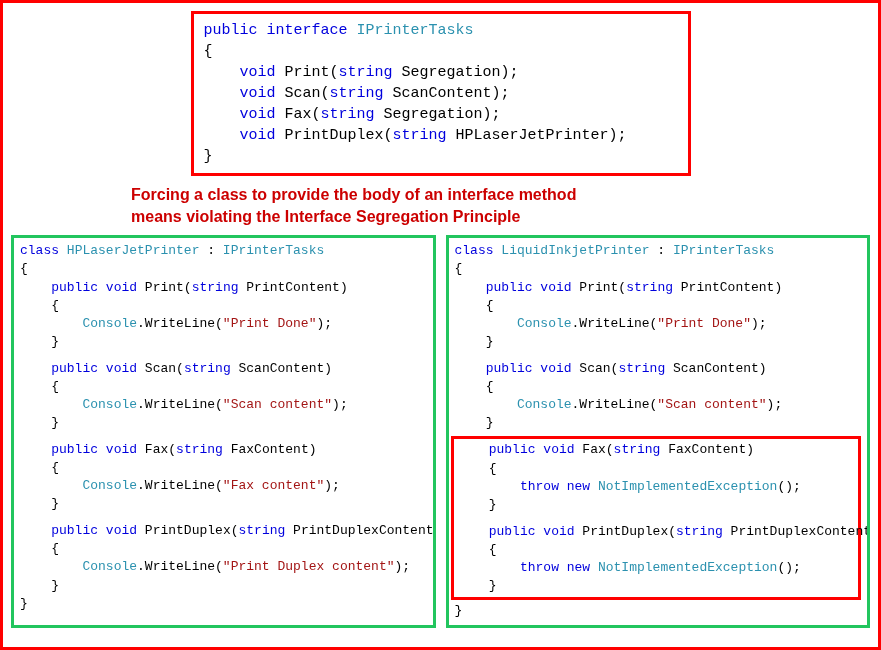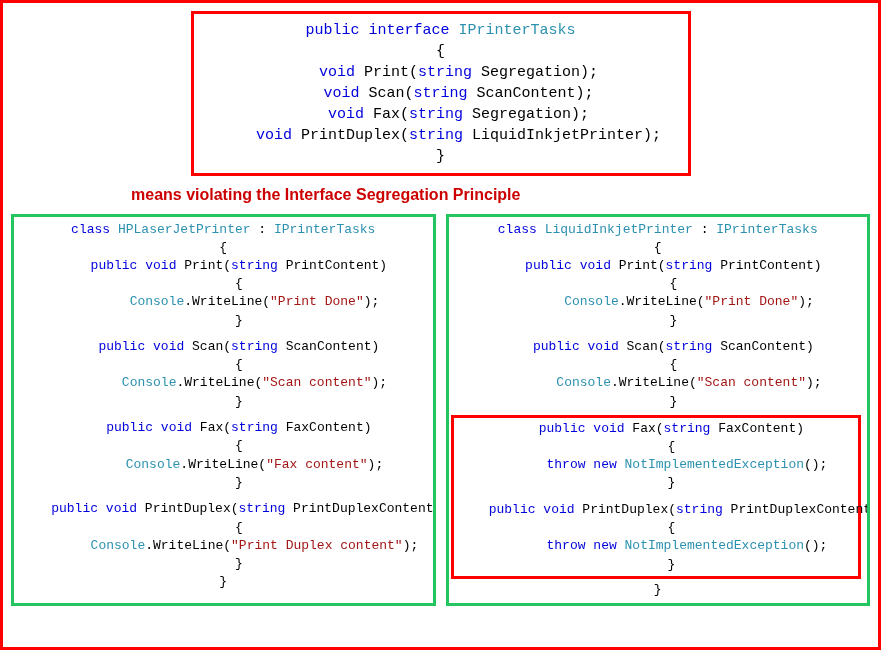--- a/index.html
+++ b/index.html
@@ -44,21 +44,20 @@
       background: #fff;
       flex: 1;
       min-width: 0;
       overflow: hidden;
       white-space: nowrap;
     }
     .code-line {
       white-space: pre;
       line-height: 1.4;
       font-size: 13px;
-      text-align: center;
     }
     .top-box .code-line {
       font-size: 15px;
     }
     .kw { color: #0000dd; }
     .type { color: #2b91af; }
     .str { color: #a31515; }
     .inner-highlight {
       border: 3px solid #ff0000;
       padding: 2px 4px;
@@ -68,25 +67,26 @@
   </style>
 </head>
 <body>
 
 <div class="top-box">
   <div class="code-line"><span class="kw">public</span> <span class="kw">interface</span> <span class="type">IPrinterTasks</span></div>
   <div class="code-line">{</div>
   <div class="code-line">    <span class="kw">void</span><span> Print(</span><span class="kw">string</span><span> Segregation);</span></div>
   <div class="code-line">    <span class="kw">void</span><span> Scan(</span><span class="kw">string</span><span> ScanContent);</span></div>
   <div class="code-line">    <span class="kw">void</span><span> Fax(</span><span class="kw">string</span><span> Segregation);</span></div>
-  <div class="code-line">    <span class="kw">void</span><span> PrintDuplex(</span><span class="kw">string</span><span> LiquidInkjetPrinter);</span></div>
+  <div class="code-line">    <span class="kw">void</span><span> PrintDuplex(</span><span class="kw">string</span><span> HPLaserJetPrinter);</span></div>
   <div class="code-line">}</div>
 </div>
 
 <div class="caption">
+  <div>Forcing a class to provide the body of an interface method</div>
   <div>means violating the Interface Segregation Principle</div>
 </div>
 
 <div class="bottom-row">
 
   <div class="code-box">
     <div class="code-line"><span class="kw">class</span> <span class="type">HPLaserJetPrinter</span><span> : </span><span class="type">IPrinterTasks</span></div>
     <div class="code-line">{</div>
 
     <div class="code-line">    <span class="kw">public</span> <span class="kw">void</span><span> Print(</span><span class="kw">string</span><span> PrintContent)</span></div>

